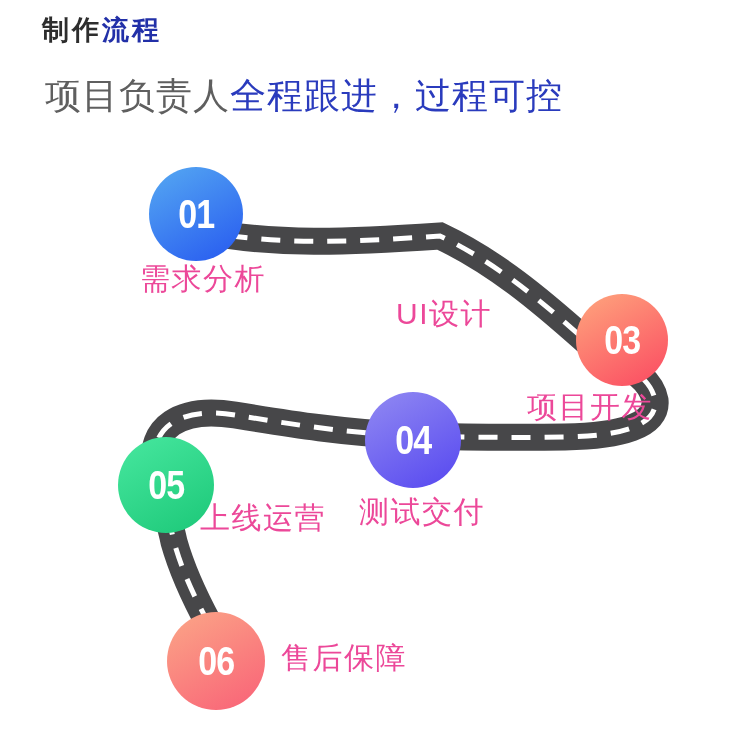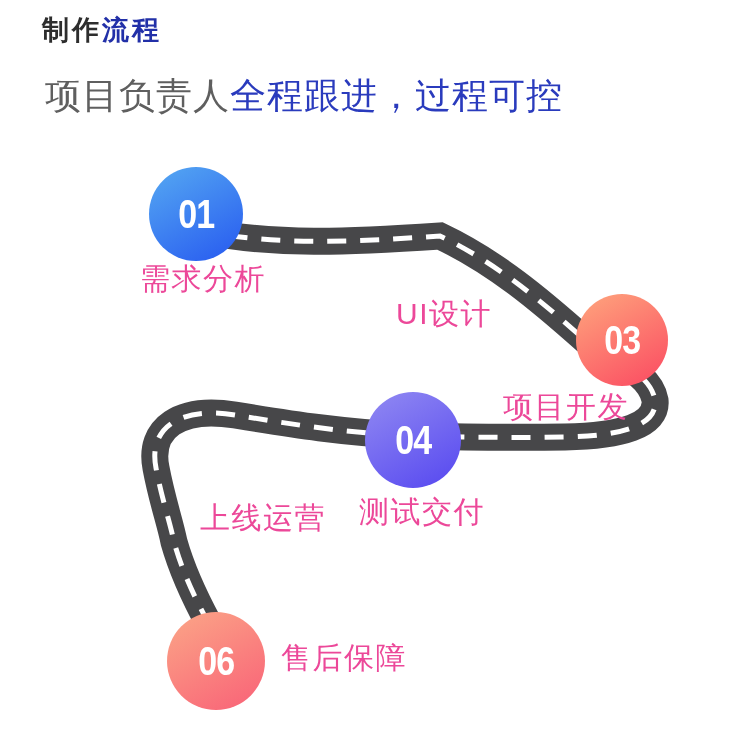--- a/index.html
+++ b/index.html
@@ -31,21 +31,21 @@
     white-space:nowrap;line-height:1.1;
   }
   .c1{left:149px;top:167px;width:94px;height:94px;}
   .c2{left:397px;top:196px;width:92px;height:92px;}
   .c3{left:576px;top:294px;width:92px;height:92px;}
   .c4{left:365px;top:392px;width:96px;height:96px;}
   .c5{left:118px;top:437px;width:96px;height:96px;}
   .c6{left:167px;top:612px;width:98px;height:98px;text-align:right;}
   .l1{left:140px;top:262px;}
   .l2{left:396px;top:297px;}
-  .l3{left:503px;top:390px;}
+  .l3{left:527px;top:390px;}
   .l4{left:359px;top:495px;}
   .l5{left:200px;top:501px;}
   .l6{left:281px;top:641px;}
 </style>
 </head>
 <body>
 
 <div class="canvas">
 
   <h1 class="title"><span>制作</span><span style="color: rgb(34, 48, 168);">流程</span></h1>
@@ -59,20 +59,23 @@
 
   <div class="circle c1" style="background: linear-gradient(150deg, rgb(82, 163, 242) 8%, rgb(42, 95, 240) 92%);">
       <span class="num">01</span>
     </div>
   <div class="circle c3" style="background: linear-gradient(150deg, rgb(254, 159, 123) 8%, rgb(251, 80, 99) 92%);">
       <span class="num">03</span>
     </div>
   <div class="circle c4" style="background: linear-gradient(150deg, rgb(141, 133, 242) 8%, rgb(90, 76, 240) 92%);">
       <span class="num">04</span>
     </div>
+  <div class="circle c5" style="background: linear-gradient(150deg, rgb(68, 229, 156) 8%, rgb(31, 202, 123) 92%);">
+      <span class="num">05</span>
+    </div>
   <div class="circle c6" style="background: linear-gradient(150deg, rgb(251, 161, 134) 8%, rgb(249, 102, 120) 92%);">
       <span class="num">06</span>
     </div>
 
   <div class="step-label l1">需求分析</div>
   <div class="step-label l2">UI设计</div>
   <div class="step-label l3">项目开发</div>
   <div class="step-label l4">测试交付</div>
   <div class="step-label l5">上线运营</div>
   <div class="step-label l6">售后保障</div>

